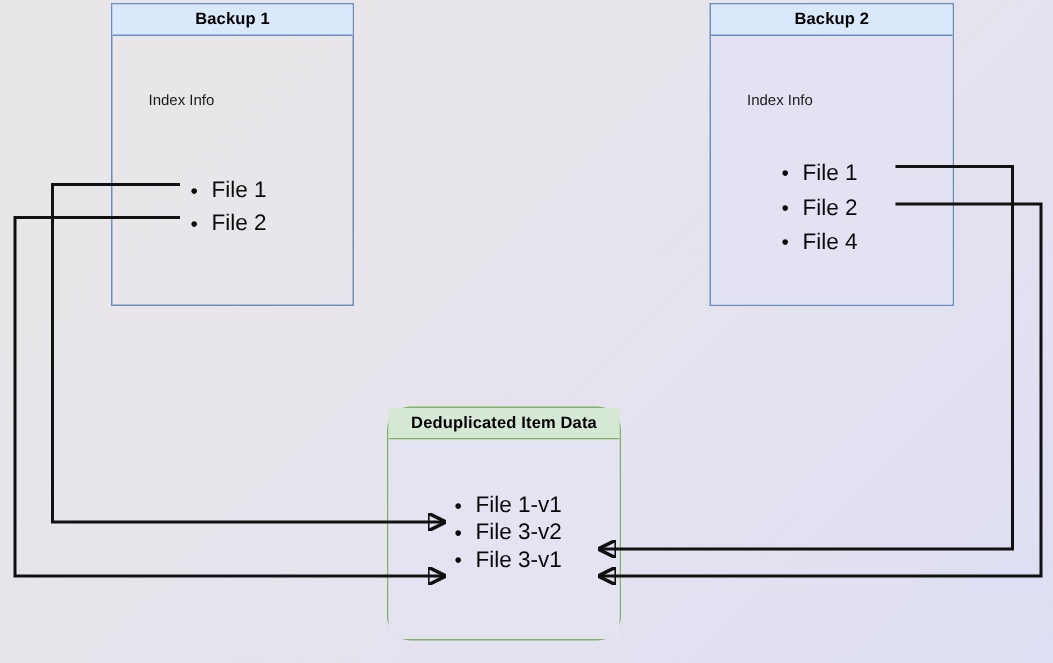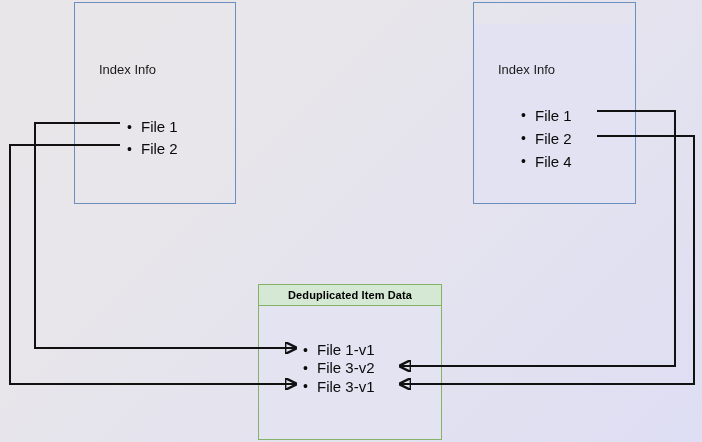--- a/index.html
+++ b/index.html
@@ -48,21 +48,21 @@
   }
   .node-body {
     position: absolute;
     left: 0;
     right: 0;
     top: 21px;
     bottom: 0;
   }
   .body-title {
     position: absolute;
-    font-size: 13px;
+    font-size: 10px;
     color: #1a1a1a;
     white-space: nowrap;
   }
   .bullet-list {
     position: absolute;
     margin: 0;
     padding: 0;
     list-style: none;
   }
   .bullet-list li {
@@ -96,41 +96,43 @@
     stroke-linecap: butt;
     stroke-linejoin: miter;
   }
 </style>
 </head>
 <body>
 
 <div id="canvas">
 
   <div class="node" style="left:74px; top:2px; width:162px; height:202px;">
+    <div class="node-header">Backup 1</div>
     <div class="node-body">
       <div class="body-title" style="left:24px; top:38px;">Index Info</div>
       <ul class="bullet-list" style="left:52px; top:92px;">
         <li style="line-height:22px;">File 1</li>
         <li style="line-height:22px;">File 2</li>
       </ul>
     </div>
   </div>
 
   <div class="node" style="left:473px; top:2px; width:163px; height:202px;">
+    <div class="node-header">Backup 2</div>
     <div class="node-body" style="background:#e2e2f3;">
       <div class="body-title" style="left:24px; top:38px;">Index Info</div>
       <ul class="bullet-list" style="left:47px; top:80px;">
         <li style="line-height:23px;">File 1</li>
         <li style="line-height:23px;">File 2</li>
         <li style="line-height:23px;">File 4</li>
       </ul>
     </div>
   </div>
 
-  <div class="node green" style="left:258px; top:284px; width:184px; height:156px;">
+  <div class="node green" style="left:258px; top:271px; width:156px; height:156px;border-radius:16px;">
     <div class="node-header">Deduplicated Item Data</div>
     <div class="node-body" style="background:#e3e3f2;">
       <ul class="bullet-list" style="left:44px; top:35px;">
         <li style="line-height:18px;">File 1-v1</li>
         <li style="line-height:18px;">File 3-v2</li>
         <li style="line-height:19px;">File 3-v1</li>
       </ul>
     </div>
   </div>
 

